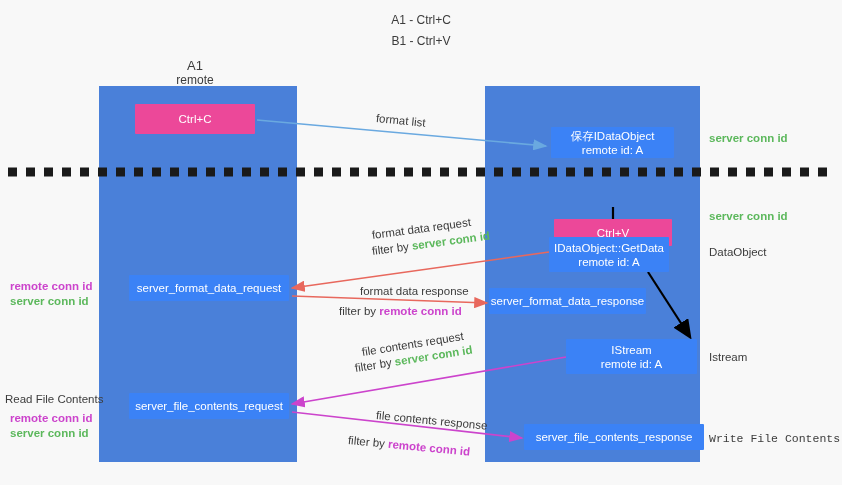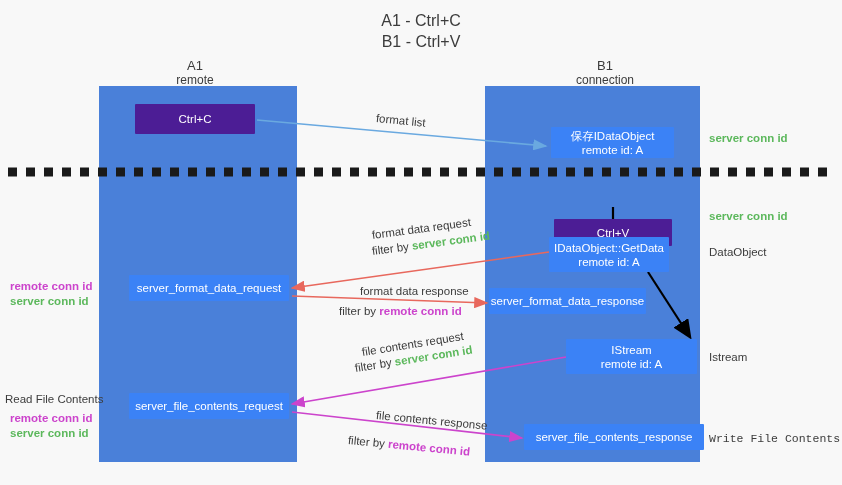--- a/index.html
+++ b/index.html
@@ -9,40 +9,40 @@
     font-family:"Liberation Sans","DejaVu Sans",sans-serif;
     position:relative;
     overflow:hidden;
   }
   #stage{position:absolute;left:0;top:0;width:842px;height:485px;}
   .abs{position:absolute;}
 
   
   .title{
     left:0;top:10px;width:842px;text-align:center;
-    font-size:16px;color:#3c3c3c;line-height:21px;
+    font-size:12px;color:#3c3c3c;line-height:21px;
   }
 
   
   .lane-head{
     font-size:12px;color:#3c3c3c;text-align:center;line-height:15px;
   }
   .lane-head .big{font-size:13px;}
 
   
   .lane{background:#4a80d9;}
 
   
   .node{
     box-sizing:border-box;
     display:flex;align-items:center;justify-content:center;
     text-align:center;color:#ffffff;font-size:11.5px;line-height:14px;
     border-radius:1px;
   }
-  .node.green{background:#4c1d95;}
+  .node.green{background:#ec4899;}
   .node.orange{background:#3b82f6;}
 
   
   .lbl{font-size:11.5px;color:#3c3c3c;line-height:15px;white-space:nowrap;}
   .green-t{color:#5cb85c;font-weight:bold;}
   .purple-t{color:#cc44cc;font-weight:bold;}
   .rot-up{transform:rotate(-7.5deg);transform-origin:left center;}
   .rot-up2{transform:rotate(-9deg);transform-origin:left center;}
   .rot-dn{transform:rotate(5.5deg);transform-origin:left center;}
 
@@ -54,24 +54,20 @@
 <div id="stage">
 
   <div class="abs title">
     <div>A1 - Ctrl+C</div>
     <div>B1 - Ctrl+V</div>
   </div>
 
   <div class="abs lane-head" style="left:135px;top:58px;width:120px;">
     <div class="big">A1</div>
     <div>remote</div>
-  </div>
-  <div class="abs lane-head" style="left:545px;top:58px;width:120px;">
-    <div class="big">B1</div>
-    <div>connection</div>
   </div>
 
   <div class="abs lane" style="left:99px;top:86px;width:198px;height:376px;"></div>
   <div class="abs lane" style="left:485px;top:86px;width:215px;height:376px;"></div>
 
   <svg class="overlay">
     <defs>
       <marker id="ah-blue" markerWidth="9" markerHeight="7" refX="8" refY="3.5" orient="auto">
         <polygon points="0,0 9,3.5 0,7" fill="#6aa9e0"></polygon>
       </marker>

